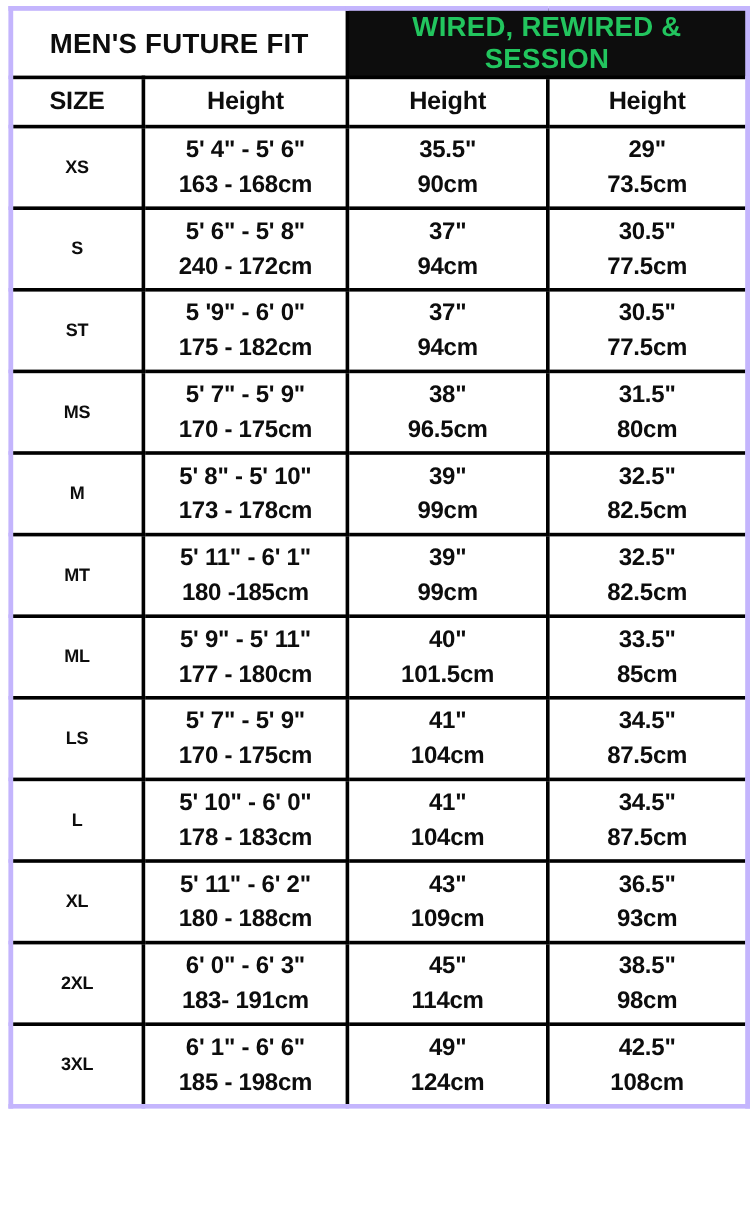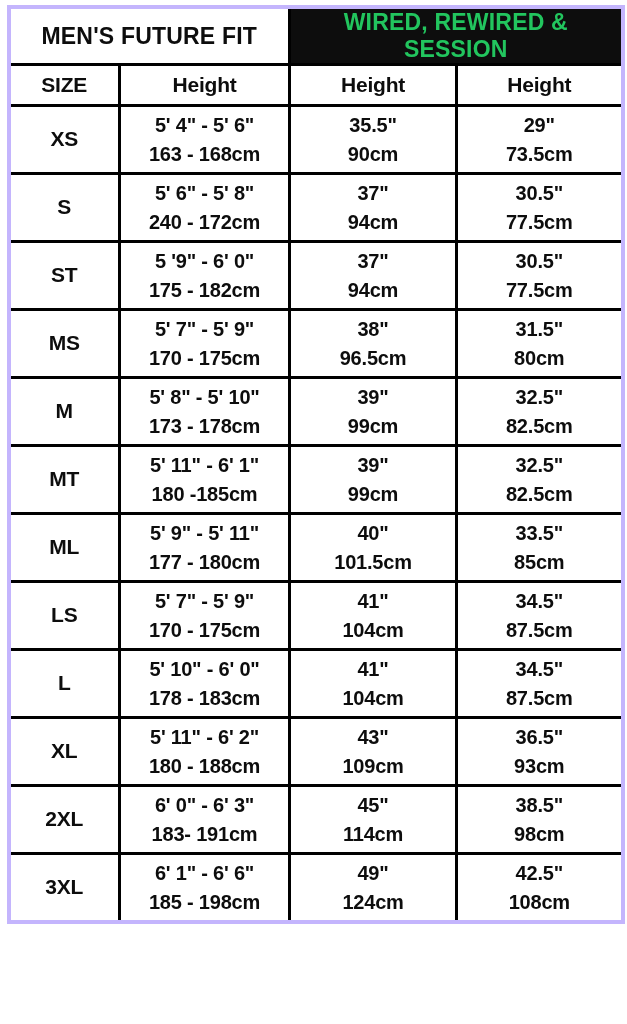--- a/index.html
+++ b/index.html
@@ -51,21 +51,21 @@
     font-size: 21px;
     background: #ffffff;
   }
   tbody td {
     height: 65px;
     font-size: 20px;
     line-height: 1.45;
     background: #ffffff;
   }
   tbody td.size-cell {
-    font-size: 21px;
+    font-size: 15px;
   }
 </style>
 </head>
 <body>
 
 <div class="chart-wrap">
   <table class="size-chart">
     <colgroup>
       <col class="c-size">
       <col class="c-height">

